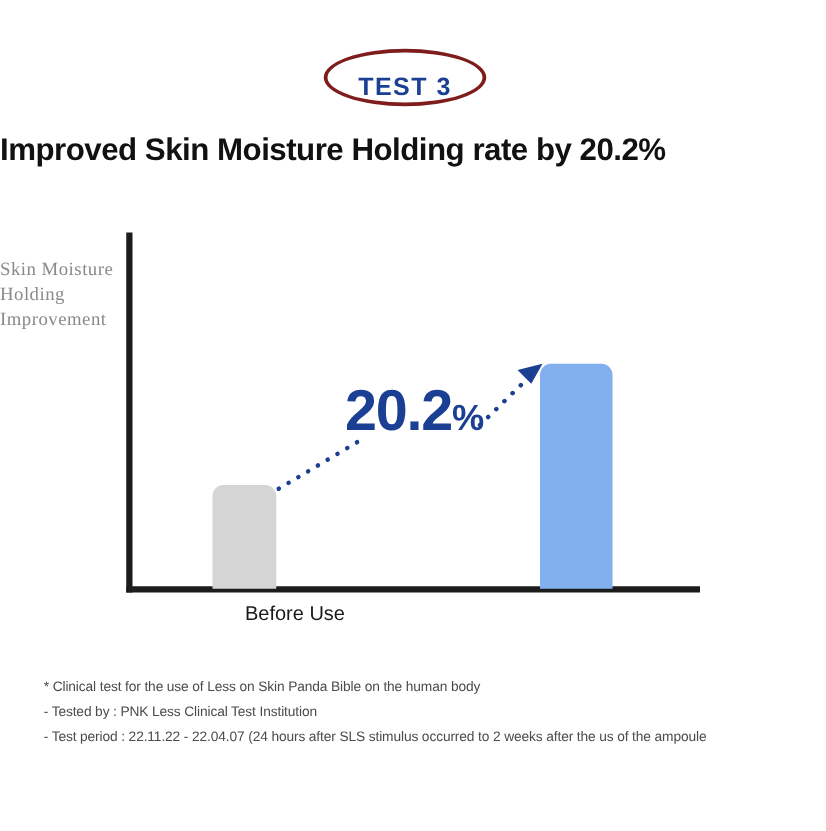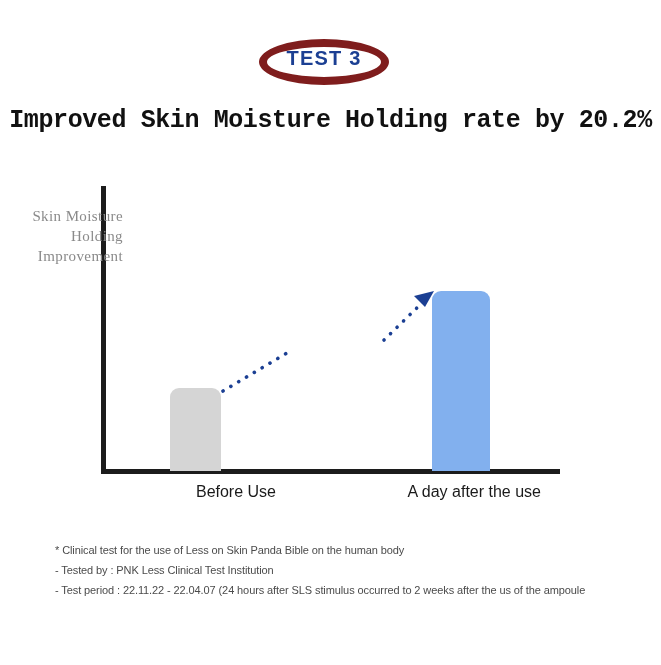--- a/index.html
+++ b/index.html
@@ -16,47 +16,47 @@
     -webkit-font-smoothing: antialiased;
   }
 
   
   .test-badge {
     position: absolute;
     left: 259px;
     top: 39px;
     width: 130px;
     height: 46px;
-    border: 8px solid #7f1d1d;
+    border: 3px solid #7f1d1d;
     border-radius: 50%;
     display: flex;
-    align-items: flex-start;
+    align-items: flex-end;
     justify-content: center;
     box-sizing: border-box;
   }
   .test-badge-label {
     font-size: 20px;
     font-weight: bold;
     letter-spacing: 1.2px;
     color: #1b3f93;
     font-family: "Liberation Sans", sans-serif;
   }
 
   
   .headline {
     position: absolute;
     left: 0;
     top: 106px;
     width: 661px;
-    text-align: center;
+    text-align: left;
     font-size: 25px;
     font-weight: bold;
     color: #111111;
     letter-spacing: -0.4px;
-    font-family: Liberation Mono, monospace;
+    font-family: Liberation Sans, sans-serif;
     white-space: nowrap;
   }
 
   
   .chart {
     position: absolute;
     left: 0;
     top: 0;
     width: 661px;
     height: 665px;
@@ -77,27 +77,26 @@
     width: 459px;
     height: 5px;
     background: #1c1c1c;
   }
 
   .y-axis-label {
     position: absolute;
     left: 0px;
     top: 206px;
     width: 99px;
-    text-align: right;
+    text-align: left;
     font-family: "Liberation Serif", serif;
     font-size: 15px;
     line-height: 20px;
     color: #8a8a8a;
     letter-spacing: 0.4px;
-    padding-left: 24px;
   }
 
   
   .bar {
     position: absolute;
     border-radius: 9px 9px 0 0;
   }
   .bar-before {
     left: 170px;
     top: 388px;
@@ -161,21 +160,20 @@
     top: 540px;
     width: 615px;
   }
   .footnote-line {
     font-family: "Liberation Sans", sans-serif;
     font-size: 11px;
     line-height: 20px;
     color: #4b4b4b;
     white-space: nowrap;
     letter-spacing: -0.1px;
-    margin-left: 20px;
   }
 </style>
 </head>
 <body>
 
 <div class="test-badge">
   <span class="test-badge-label">TEST 3</span>
 </div>
 
 <div class="headline">Improved Skin Moisture Holding rate by 20.2%</div>
@@ -184,27 +182,29 @@
 
   <div class="axis-y"></div>
   <div class="axis-x"></div>
 
   <div class="y-axis-label">Skin Moisture Holding Improvement</div>
 
   <div class="bar bar-before"></div>
   <div class="bar bar-after"></div>
 
   <div class="tick-label tick-before">Before Use</div>
-  <div class="tick-label tick-after">A day after the use</div>
 
   <svg class="growth-arrow" viewBox="0 0 661 665">
     <line x1="223" y1="391" x2="292" y2="350" stroke="#1b3f93" stroke-width="3.6" stroke-linecap="round" stroke-dasharray="0.1 9"></line>
     <line x1="384" y1="340" x2="425" y2="300" stroke="#1b3f93" stroke-width="3.6" stroke-linecap="round" stroke-dasharray="0.1 9"></line>
     <polygon points="434,291 414,296 425,307" fill="#1b3f93"></polygon>
   </svg>
 
+  <div class="growth-value">
+    <span class="growth-number">20.2</span><span class="growth-percent">%</span>
+  </div>
 </div>
 
 <div class="footnotes">
   <div class="footnote-line">* Clinical test for the use of Less on Skin Panda Bible on the human body</div>
   <div class="footnote-line">- Tested by : PNK Less Clinical Test Institution</div>
   <div class="footnote-line">- Test period : 22.11.22 - 22.04.07 (24 hours after SLS stimulus occurred to 2 weeks after the us of the ampoule</div>
 </div>
 
 </body></html>

